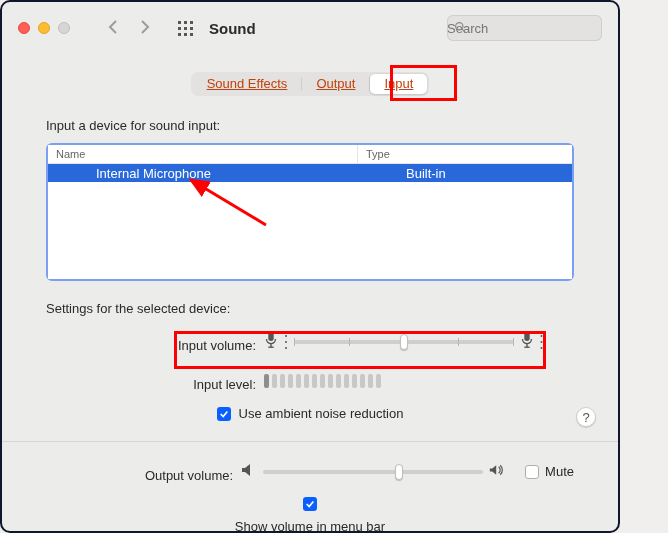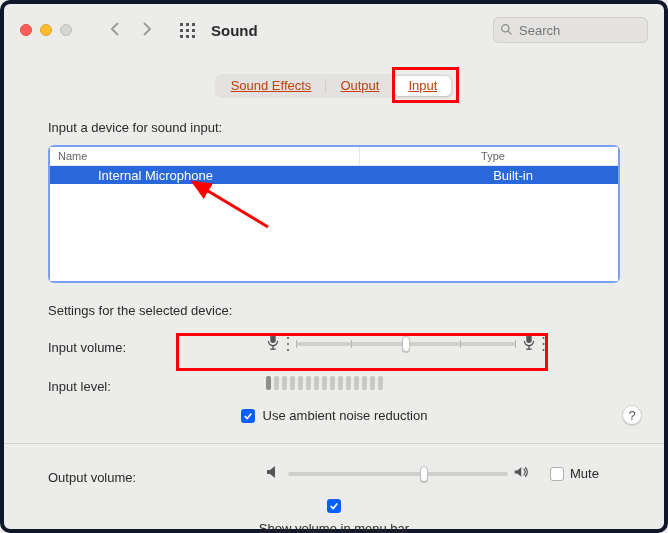--- a/index.html
+++ b/index.html
@@ -1,53 +1,53 @@
 <!DOCTYPE html>
 <html><head>
 <meta charset="utf-8">
 <style>
   * { box-sizing: border-box; margin: 0; padding: 0; font-family: -apple-system, "Helvetica Neue", Arial, sans-serif; }
   body { background: #f0efee; width: 668px; height: 533px; overflow: hidden; font-size: 13px; color: #2a2a2a; }
-  .window { width: 668px; height: 533px; border-radius: 10px; background: #ececea; border: 4px solid #0f172a; position: relative; }
+  .window { width: 620px; height: 533px; border-radius: 10px; background: #ececea; border: 2px solid #0f172a; position: relative; }
   .titlebar { height: 52px; display: flex; align-items: center; padding: 0 16px; }
   .traffic { display: flex; gap: 8px; }
   .dot { width: 12px; height: 12px; border-radius: 50%; }
   .dot.red { background: #ff5f57; border: 0.5px solid #e24b41; }
   .dot.yellow { background: #febc2e; border: 0.5px solid #e0a528; }
   .dot.green { background: #d7d6d4; border: 0.5px solid #c0bfbd; }
   .nav { display: flex; gap: 18px; margin-left: 36px; color: #9c9c9a; }
   .nav svg { width: 14px; height: 14px; }
   .grid-icon { margin-left: 26px; color: #575757; display:flex; align-items:center;}
   .title { margin-left: 16px; font-weight: 600; font-size: 15px; }
   .search { margin-left: auto; position: relative; }
-  .search input { width: 155px; height: 26px; border-radius: 6px; border: none; background: #e3e2e0; padding-left: 26px; font-size: 13px; box-shadow: inset 0 0 0 1px #d0cfcd; }
+  .search input { width: 155px; height: 26px; border-radius: 6px; border: none; background: #e3e2e0; font-size: 13px; box-shadow: inset 0 0 0 1px #d0cfcd; }
   .search svg { position: absolute; left: 7px; top: 6px; width: 13px; height: 13px; color: #8a8a88; }
 
   .tabs-wrap { display: flex; justify-content: center; margin-top: 18px; position: relative; }
   .tabs { display: inline-flex; background: #e3e2e0; border-radius: 7px; padding: 2px; height: 24px; align-items: center; position: relative; }
   .tab { padding: 0 14px; height: 20px; line-height: 20px; font-size: 13px; color: #c2410c; border-radius: 5px; cursor: default; text-decoration: underline; }
   .tab.sel { background: #fff; box-shadow: 0 0.5px 2px rgba(0,0,0,0.15); }
   .tab-sep { width: 1px; height: 14px; background: #cfcecb; }
   .red-box-tabs { position: absolute; border: 3px solid #ff0000; pointer-events:none; }
 
   .content { padding: 22px 44px 0 44px; }
   .section-label { font-size: 13px; margin-bottom: 10px; }
   .device-table-wrap { border: 2px solid #7a9ff3; border-radius: 6px; }
   .device-table { background: #fff; height: 134px; position: relative; }
   .table-head { display:flex; height: 19px; border-bottom:1px solid #e5e5e5; background:#fff; font-size:11px; color:#666; align-items:center; }
   .th-name { width: 310px; padding-left:8px; border-right:1px solid #e5e5e5; height:100%; display:flex; align-items:center;}
-  .th-type { flex:1; padding-left:8px;text-align:center; }
+  .th-type { flex:1; padding-left:8px; }
   .device-row { height: 18px; background:#2968da; color:#fff; display:flex; align-items:center; font-size:13px;padding-left:40px; }
   .device-row .cell-name { width:310px; padding-left:8px; }
-  .device-row .cell-type { flex:1; padding-left:8px;text-align:center; }
+  .device-row .cell-type { flex:1; padding-left:8px; }
   .arrow-annot { position:absolute; pointer-events:none; }
 
   .settings-label { margin-top: 20px; font-size: 13px; }
   .row { display:flex; align-items:center; margin-top:14px; }
-  .row-label { width: 218px; text-align:left; padding-right:8px; font-size:13px;margin-top:8px;}
+  .row-label { width: 218px; text-align:right; padding-right:8px; font-size:13px;margin-top:8px;}
   .slider-wrap { display:flex; align-items:center; gap:6px; position:relative; }
   .mic-svg { width:14px; height:18px; color:#555; }
   .slider { width: 220px; height: 4px; background: linear-gradient(#d0cfcd,#d0cfcd); border-radius:2px; position:relative; }
   .slider .ticks { position:absolute; inset:0; display:flex; justify-content:space-between; }
   .slider .ticks span { width:1px; height:8px; background:#b9b8b6; margin-top:-2px; }
   .thumb { position:absolute; top:-6px; width:8px; height:16px; background:#fff; border:0.5px solid #c0bfbd; border-radius:4px; box-shadow: 0 1px 1px rgba(0,0,0,0.2);}
   .red-box-vol { position:absolute; border:3px solid #ff0000; pointer-events:none; }
   .bars { display:flex; gap:3px; }
   .bars span { width:5px; height:14px; border-radius:2px; background:#c9c8c6; }
   .bars span:first-child { background:#8f8e8c; }

